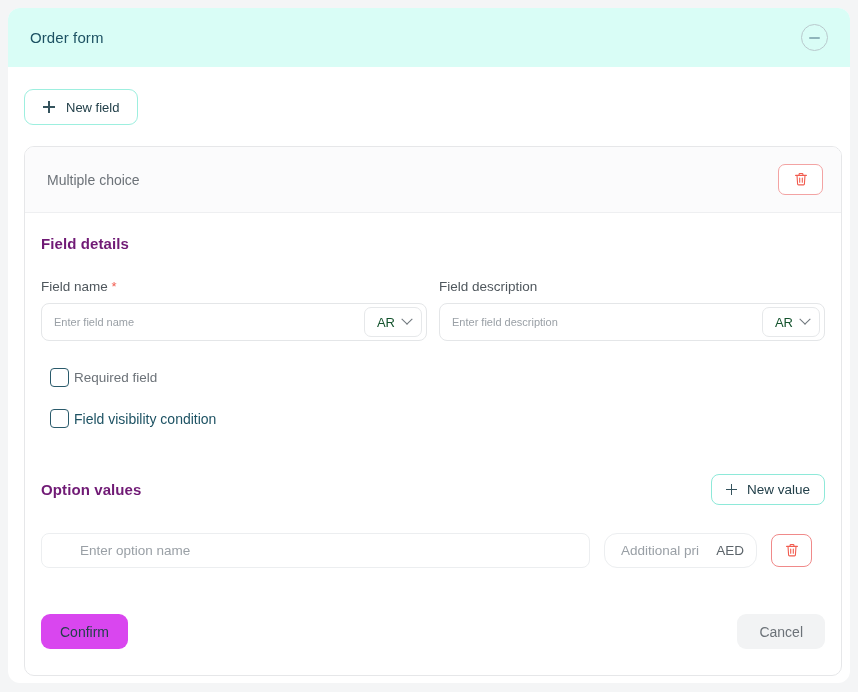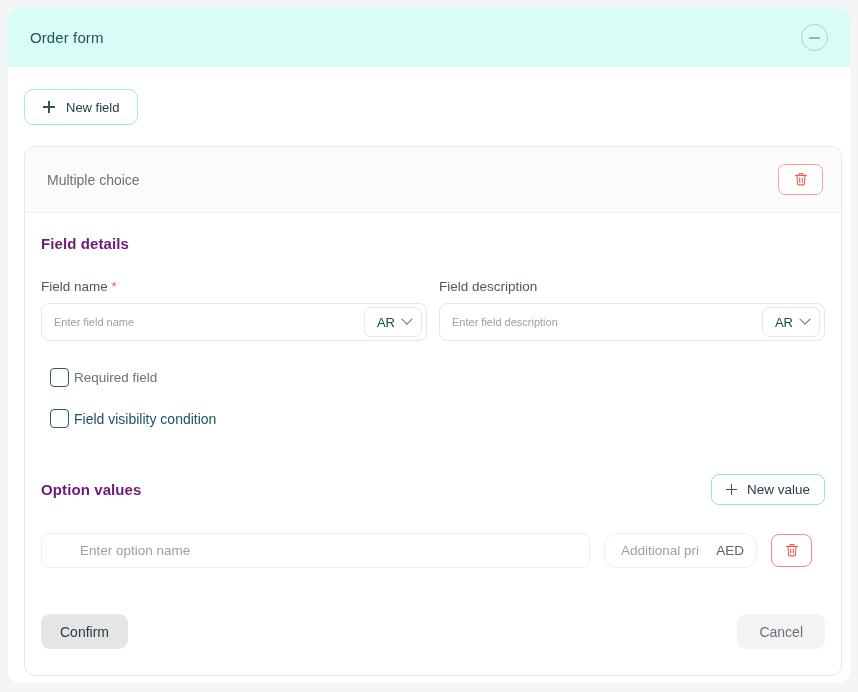--- a/index.html
+++ b/index.html
@@ -320,21 +320,21 @@
     align-items: center;
     justify-content: space-between;
     margin-top: 46px;
     padding-bottom: 6px;
   }
   .confirm-btn {
     height: 35px;
     padding: 0 19px;
     border: none;
     border-radius: 9px;
-    background: #e5e5e5;
+    background: #d946ef;
     color: #23404a;
     font-size: 14px;
     cursor: pointer;
     font-family: "Liberation Sans", sans-serif;
   }
   .cancel-btn {
     height: 35px;
     padding: 0 22px;
     border: none;
     border-radius: 9px;

